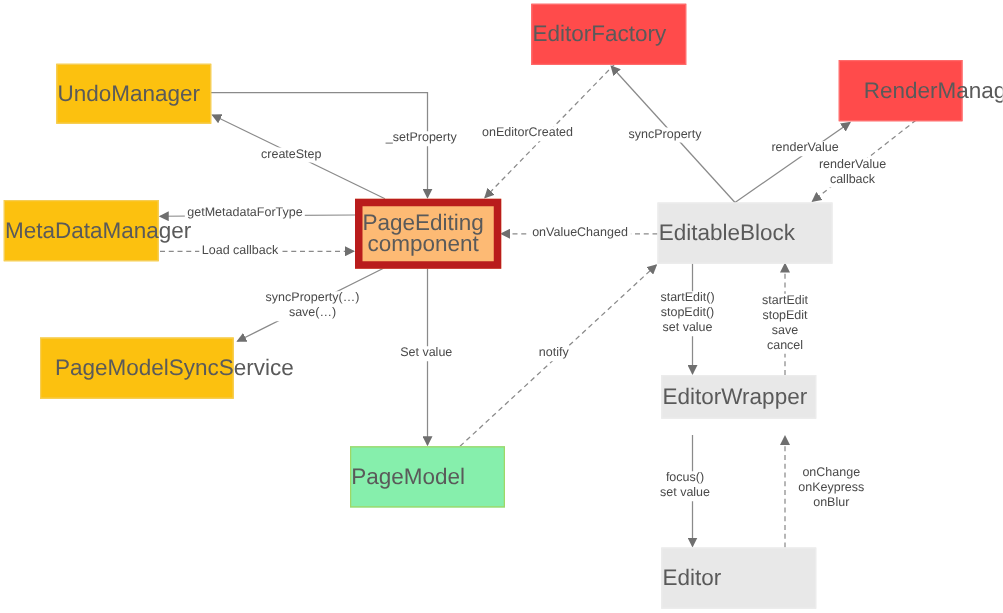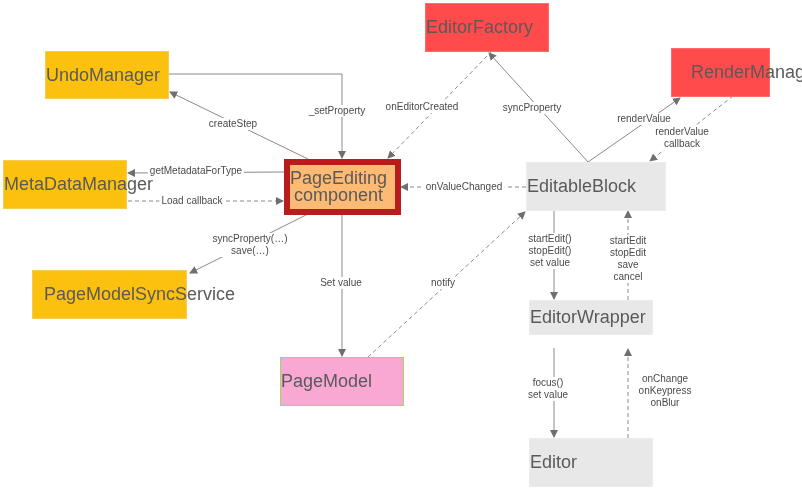--- a/index.html
+++ b/index.html
@@ -1,21 +1,21 @@
 <!DOCTYPE html>
 <html><head>
 <meta charset="utf-8">
 <style>
   html, body { margin: 0; padding: 0; background: #ffffff; }
   body { width: 802px; height: 490px; position: relative; overflow: hidden; font-family: "Liberation Sans", sans-serif; }
   svg#edges { position: absolute; left: 0; top: 0; width: 802px; height: 490px; }
   .node { position: absolute; display: flex; align-items: center; text-align: center; color: #5a5a5a; font-size: 18px; line-height: 17px; box-sizing: border-box; }
   .gold { background: #fcc10f; border: 1px solid #f5cd55; }
   .blue { background: #fdba74; border: 6px solid #b91c1c; }
-  .green { background: #f9a8d4; border: 1px solid #9fd766; }
+  .green { background: #86efac; border: 1px solid #9fd766; }
   .red { background: #ff4b4b; border: 1px solid #ff6a6a; }
   .grey { background: #e8e8e8; border: 1px solid #ececec; }
   .lbl { position: absolute; font-size: 10px; line-height: 12px; color: #4a4a4a; text-align: center; background: #ffffff; white-space: pre; transform: translate(-50%, -50%); padding: 0 2px; }
 </style>
 </head>
 <body>
 
 <svg id="edges" viewBox="0 0 802 490">
   <defs>
     <marker id="arr" markerWidth="8" markerHeight="8" refX="7" refY="4" orient="auto" markerUnits="userSpaceOnUse">

